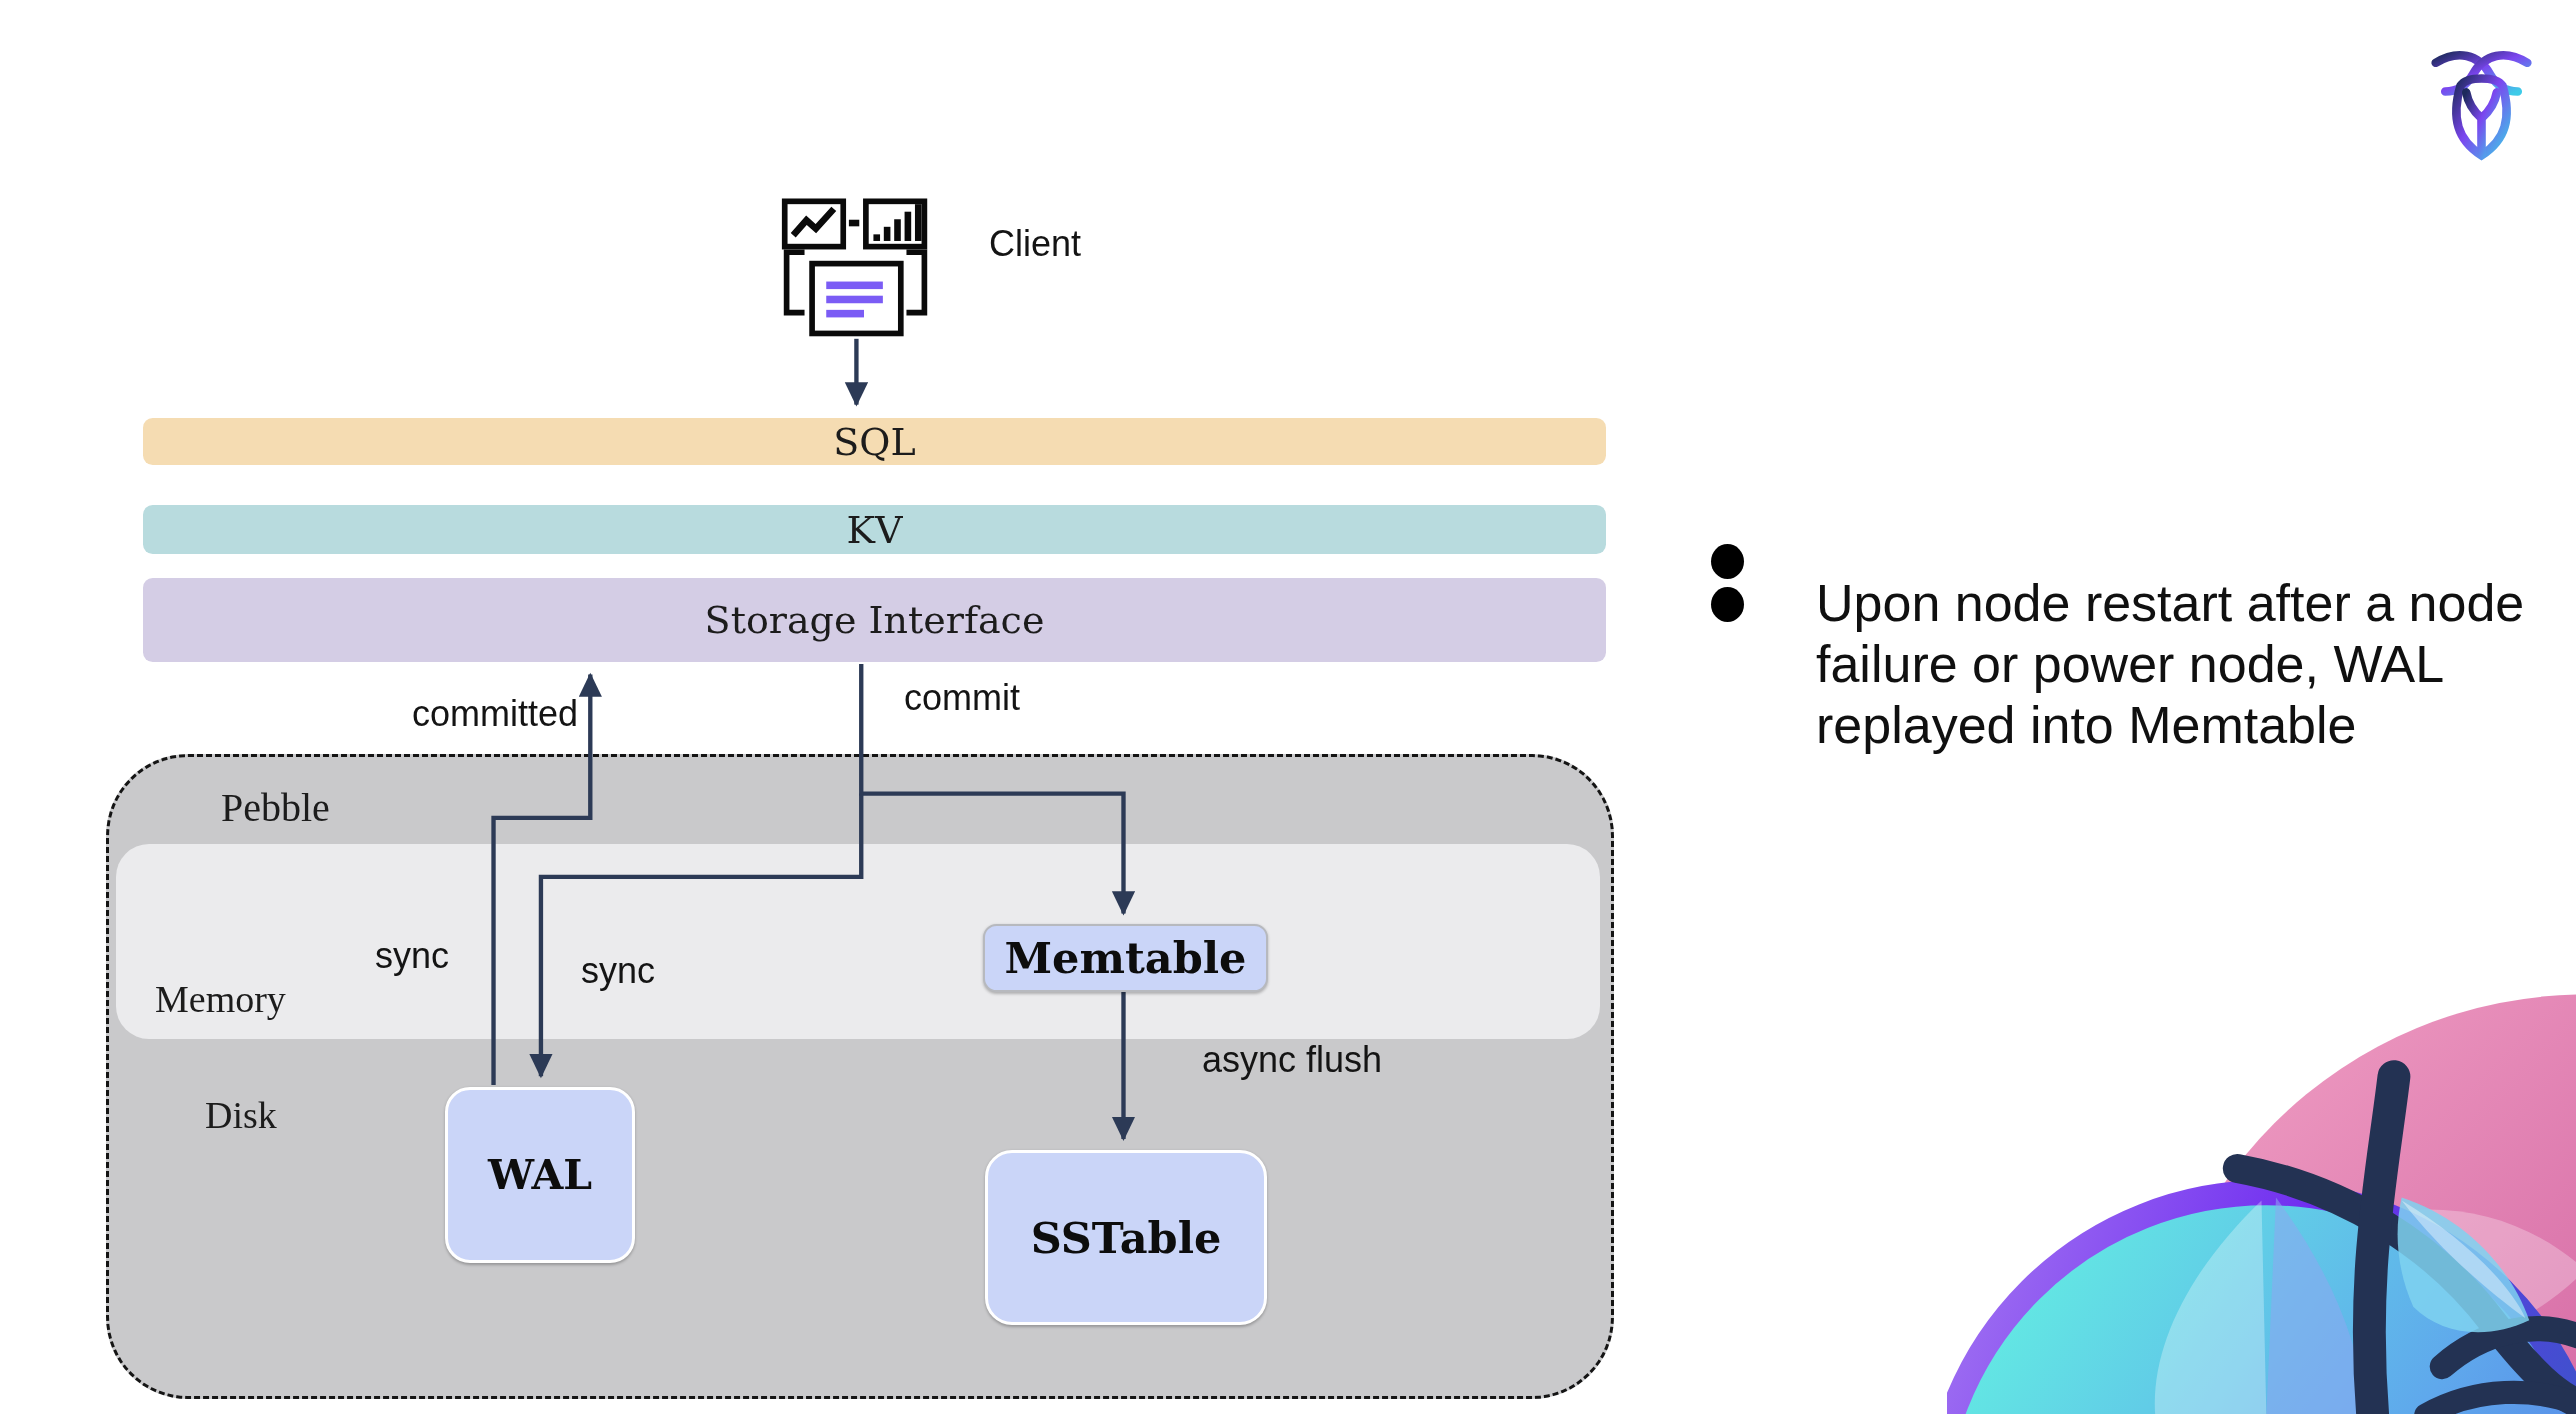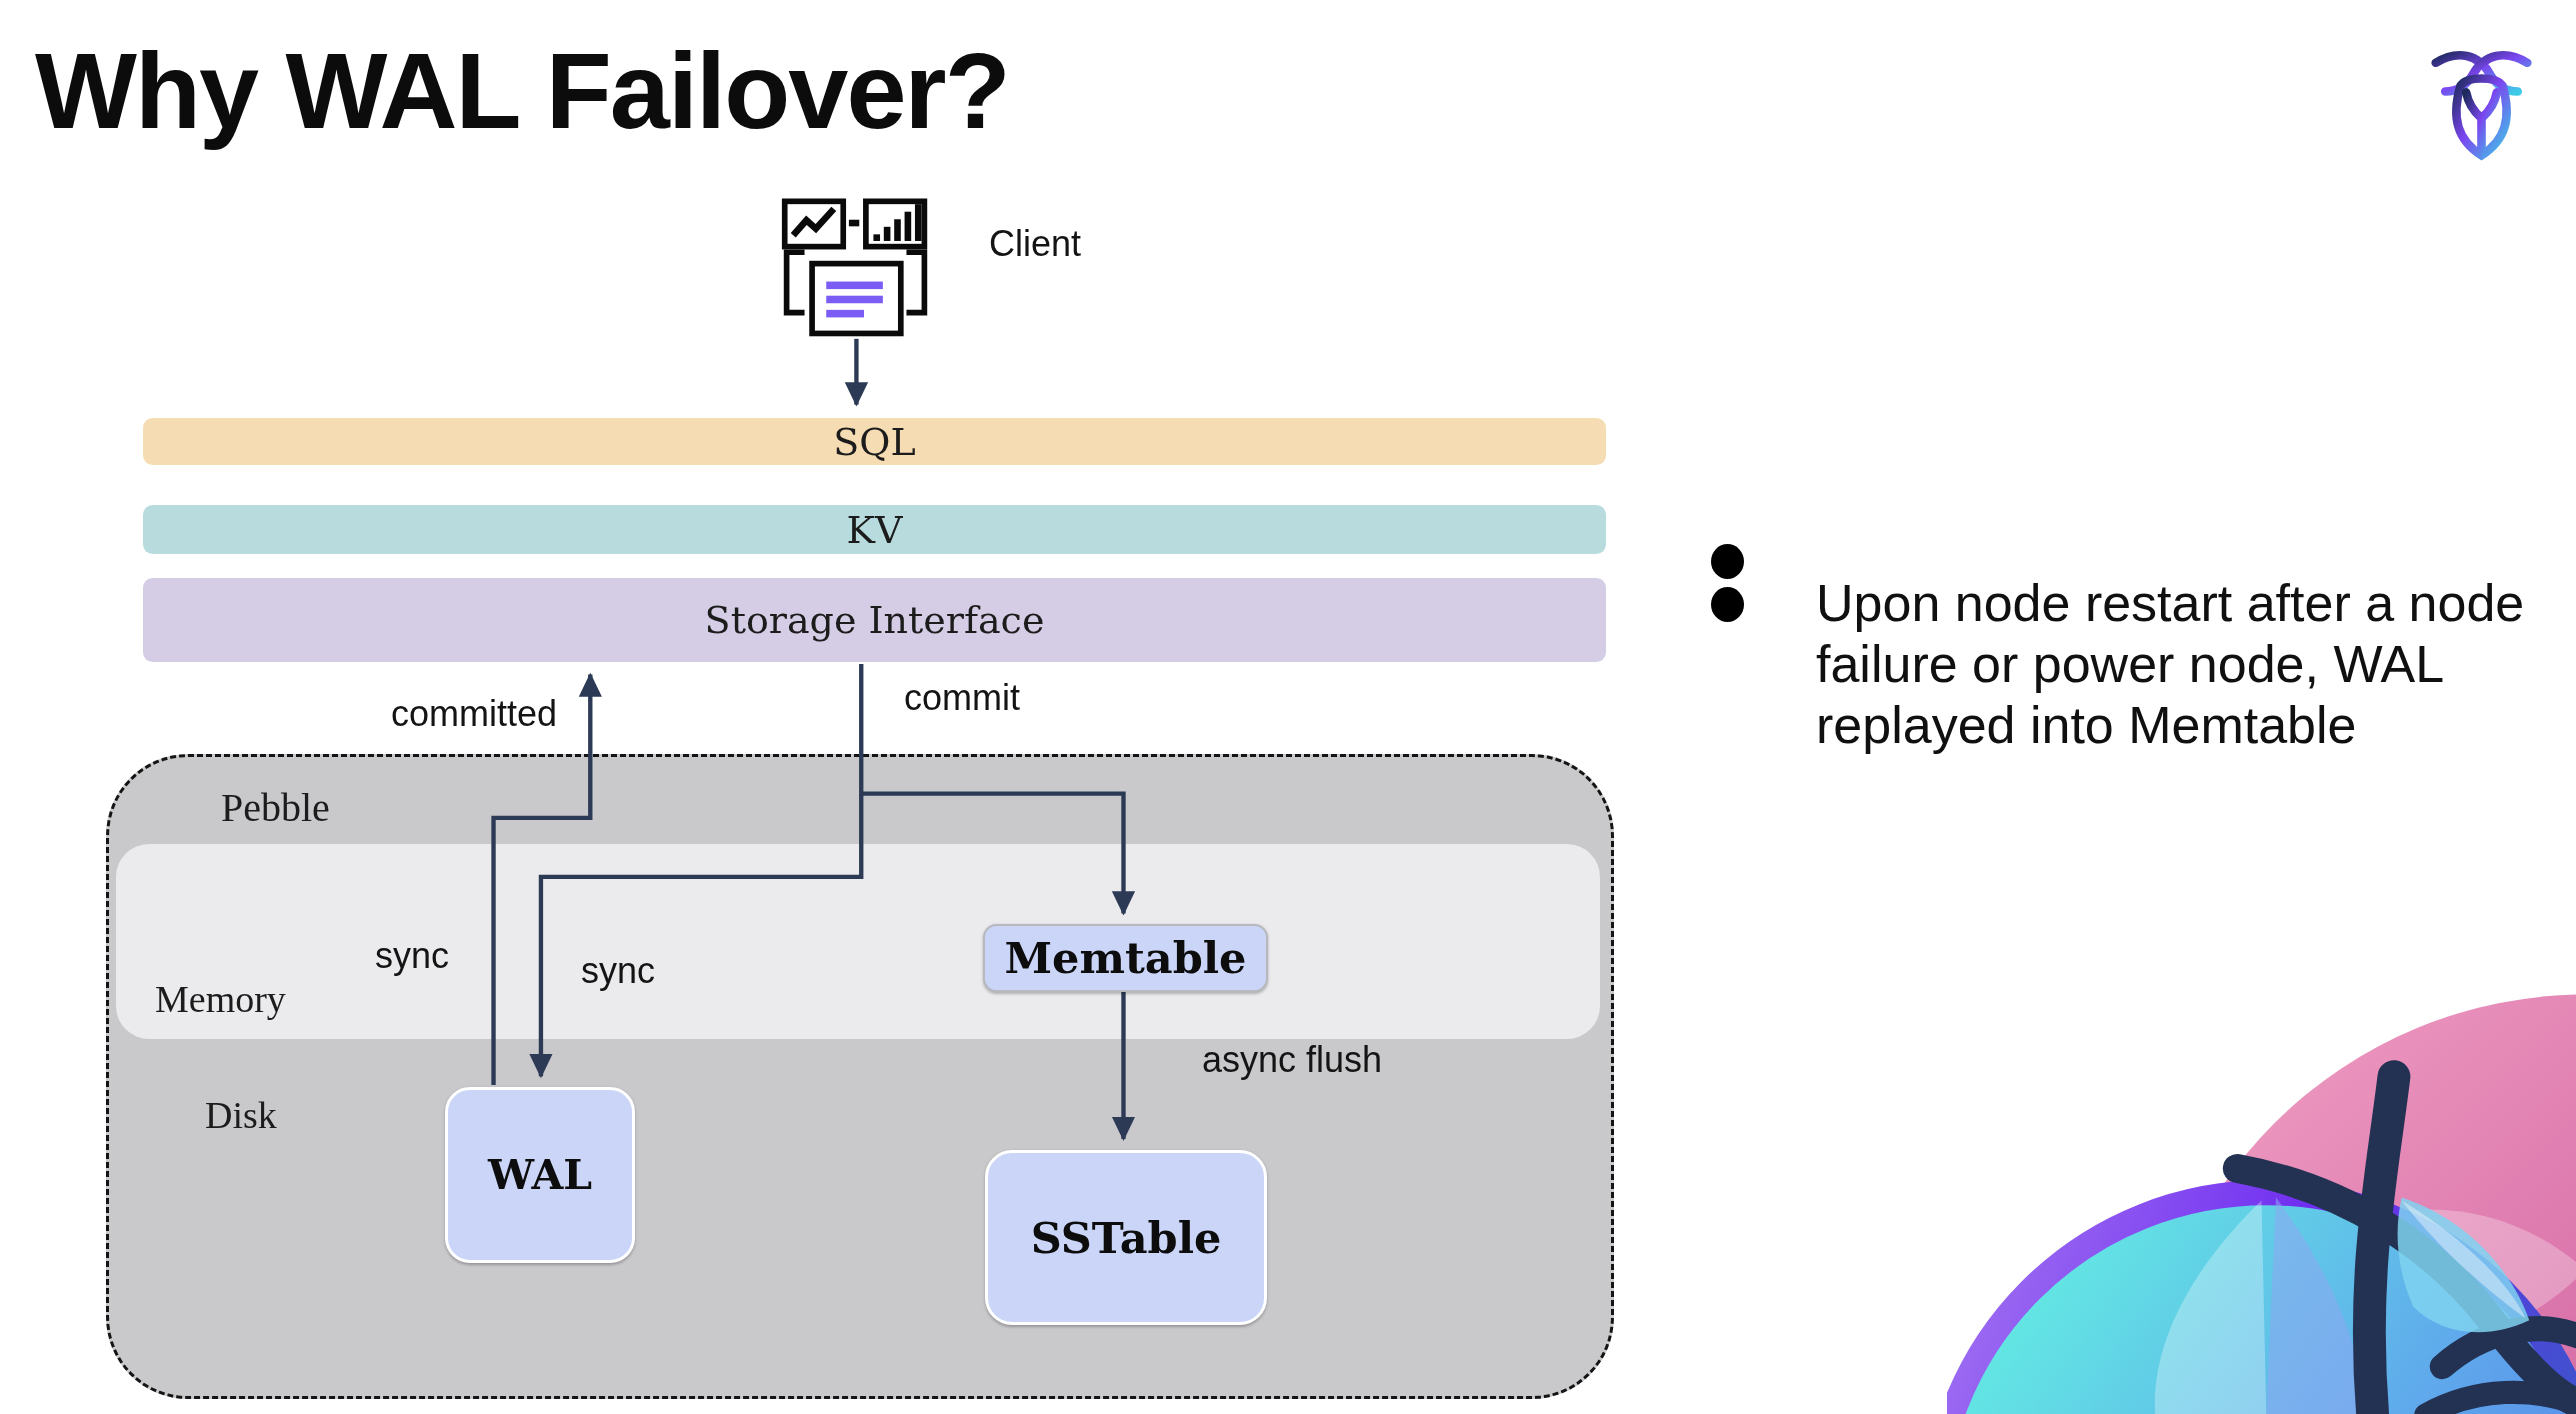--- a/index.html
+++ b/index.html
@@ -66,21 +66,21 @@
     font-family:"DejaVu Serif","Liberation Serif",serif;
     font-weight:bold;color:#0d0d0d;
     box-shadow:0 1.9px 2.9px rgba(0,0,0,0.25);
   }
   .node-wal{left:445px;top:1087px;width:184px;height:170px;border:3.9px solid #ffffff;border-radius:25px;font-size:41px;}
   .node-memtable{left:983px;top:924px;width:281px;height:64px;border:2.9px solid #b7b9be;border-radius:13.5px;font-size:43px;}
   .node-sstable{left:985px;top:1150px;width:276px;height:169px;border:3.9px solid #ffffff;border-radius:27px;font-size:43px;}
 
   
   .edge-label{font-size:36px;color:#141414;}
-  .lbl-committed{left:391px;top:693px;}
+  .lbl-committed{left:412px;top:693px;}
   .lbl-commit{left:904px;top:677px;}
   .lbl-sync-left{left:375px;top:935px;}
   .lbl-sync-right{left:581px;top:950px;}
   .lbl-async{left:1202px;top:1039px;}
 
   
   .edges-svg{left:0;top:0;width:2576px;height:1415px;pointer-events:none;}
 
   
   .bullets{left:1699px;top:530px;width:852px;}
@@ -102,21 +102,20 @@
   .logo{left:2429px;top:41px;width:105px;height:120px;}
 
   
   .brand-art{right:0;bottom:0;width:629px;height:464px;}
 </style>
 </head>
 <body>
 
 <div class="slide">
 
-  <div class="abs title">Why WAL Failover?</div>
 
   <svg class="abs logo" viewBox="0 0 110 124">
     <defs>
       <linearGradient id="gLogo" x1="0" y1="0" x2="1" y2="1">
         <stop offset="0" stop-color="#1d2a5c"></stop>
         <stop offset="0.45" stop-color="#7b45ef"></stop>
         <stop offset="1" stop-color="#3ecbe8"></stop>
       </linearGradient>
     </defs>
     <g fill="none" stroke="url(#gLogo)" stroke-width="9" stroke-linecap="round">

